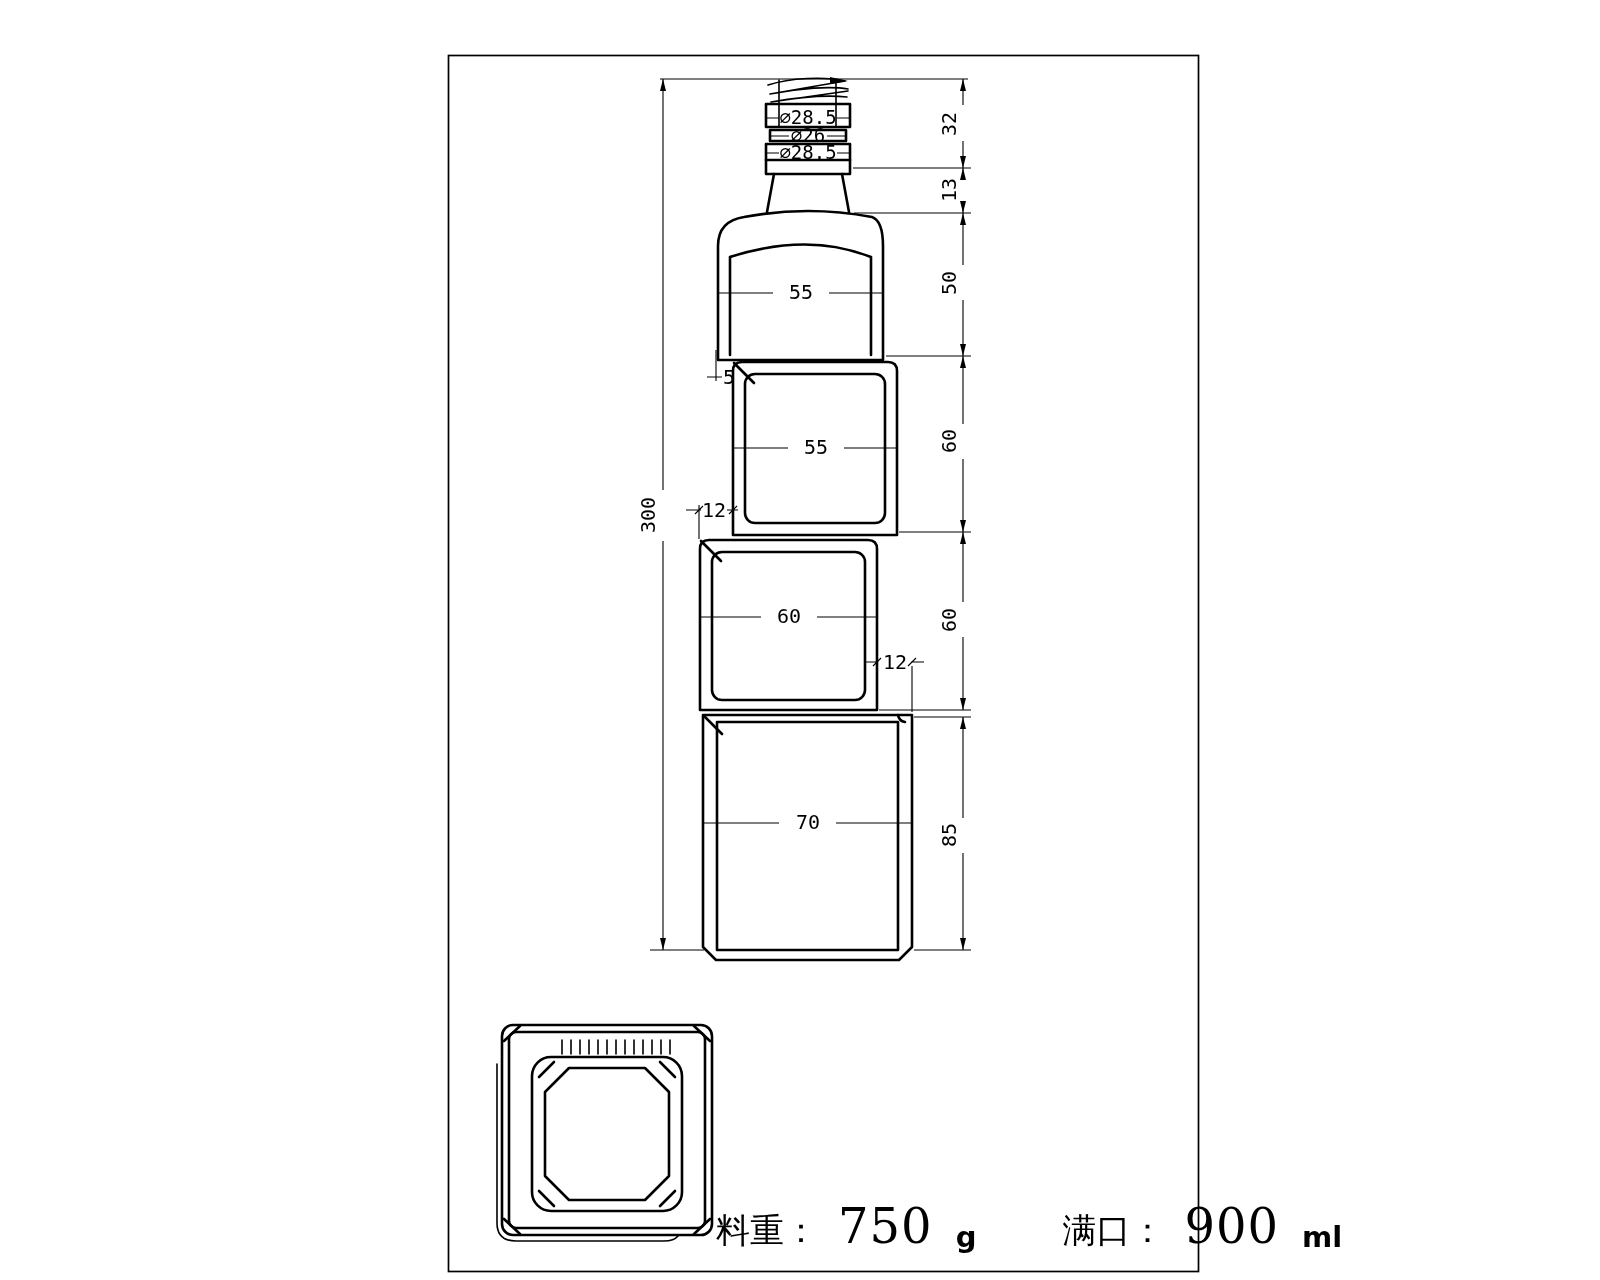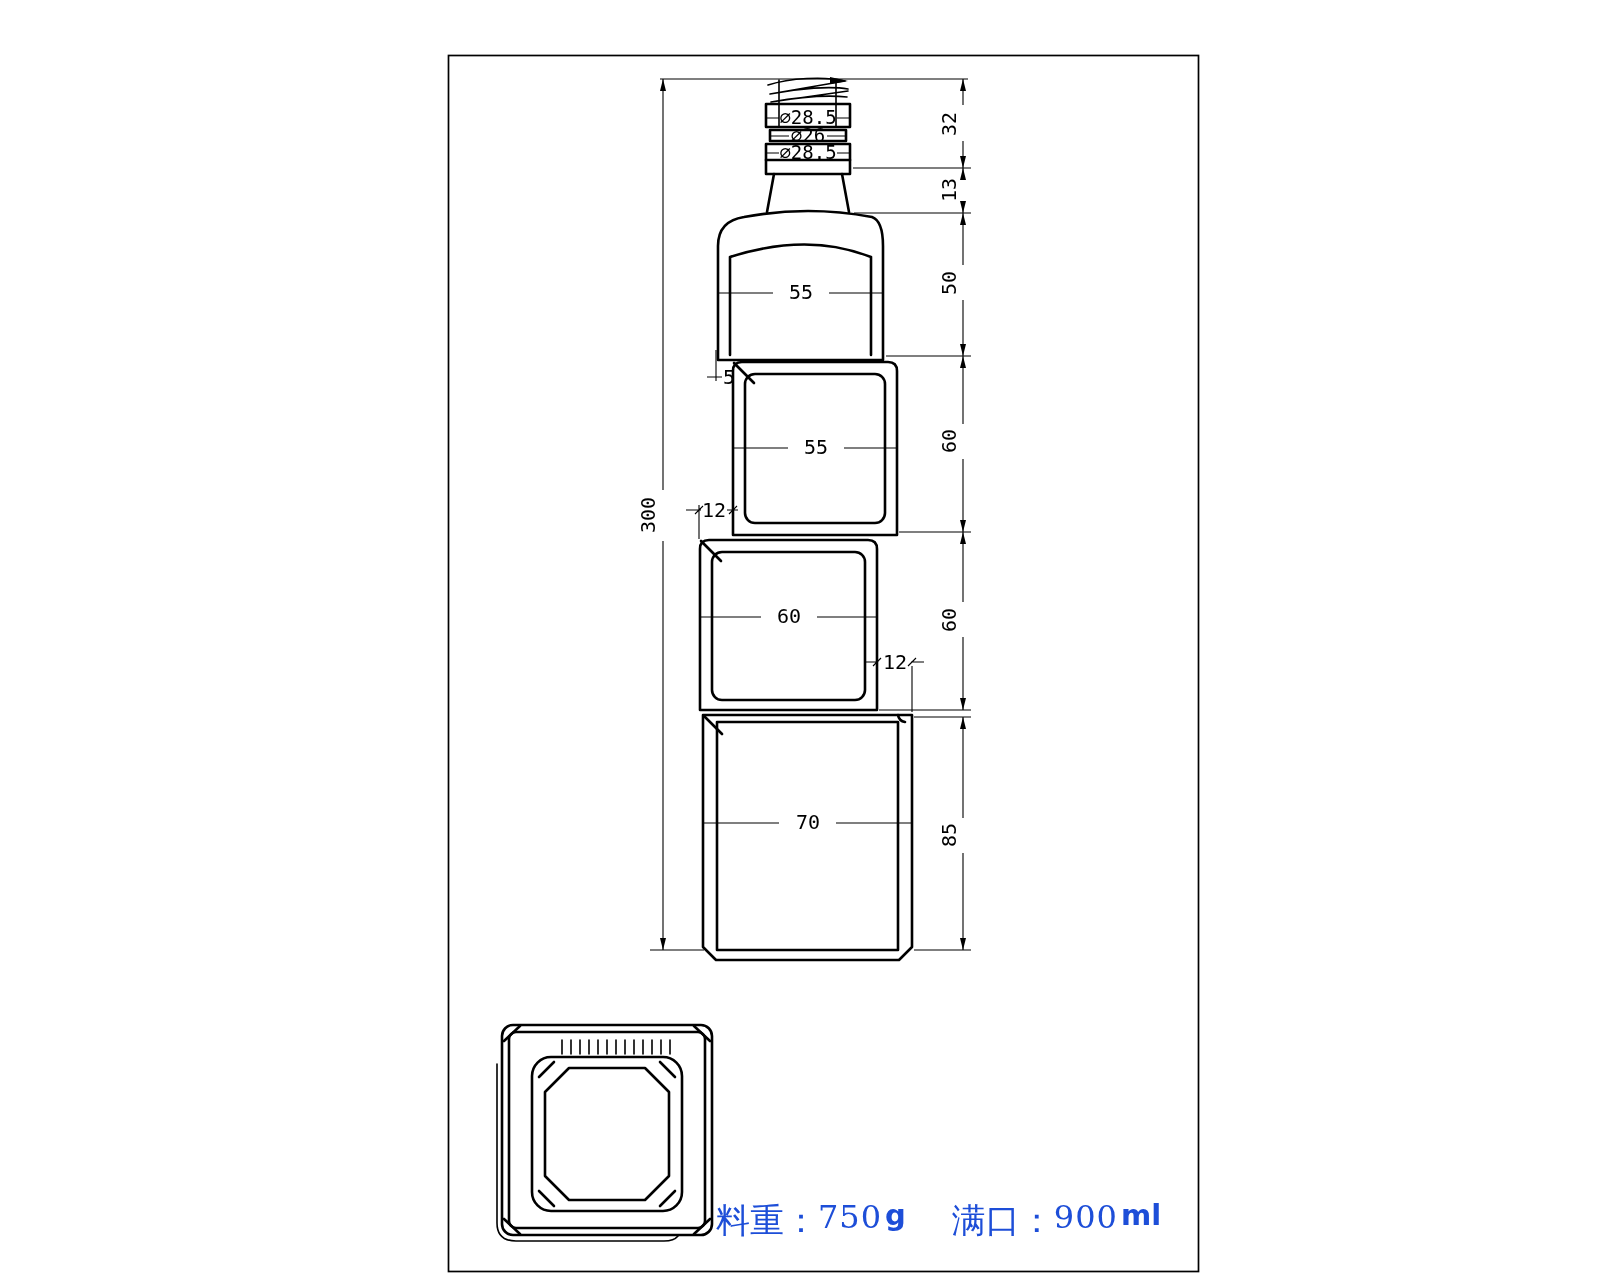--- a/index.html
+++ b/index.html
@@ -5,23 +5,23 @@
   html,body{margin:0;padding:0;background:#ffffff;}
   .canvas{position:relative;width:1600px;height:1280px;background:#ffffff;overflow:hidden;
           font-family:"DejaVu Sans",sans-serif;}
   svg{position:absolute;left:0;top:0;}
   .thick{stroke:#000;stroke-width:2.6;fill:none;stroke-linecap:round;stroke-linejoin:round;}
   .med{stroke:#000;stroke-width:1.6;fill:none;stroke-linecap:round;}
   .thin{stroke:#000;stroke-width:1.1;fill:none;stroke-linecap:butt;}
   .arr{fill:#000;stroke:none;}
   text.dim{font-family:"DejaVu Sans Mono",monospace;font-size:20px;fill:#000;stroke:none;}
   text.dimsm{font-family:"DejaVu Sans Mono",monospace;font-size:19px;fill:#000;stroke:none;}
-  .footer{position:absolute;left:716px;top:1198px;display:flex;align-items:flex-start;color:#1d4ed8;white-space:pre;}
+  .footer{position:absolute;left:716px;top:1198px;display:flex;align-items:flex-end;color:#000000;white-space:pre;gap:20px;}
   .cjk{font-family:"DejaVu Serif","Liberation Serif",serif;font-size:34px;}
-  .num{font-family:"DejaVu Serif","Liberation Serif",serif;font-size:32px;letter-spacing:1px;}
+  .num{font-family:"DejaVu Serif","Liberation Serif",serif;font-size:48px;letter-spacing:1px;}
   .unit{font-family:"DejaVu Sans","Liberation Sans",sans-serif;font-size:29px;font-weight:bold;margin-left:3px;}
   .gap{display:inline-block;width:46px;}
 </style>
 </head>
 <body>
 
 <div class="canvas">
 <svg width="1600" height="1280" viewBox="0 0 1600 1280">
 
   <rect x="448.5" y="55.5" width="750" height="1216" fill="none" stroke="#000" stroke-width="1.7"></rect>

